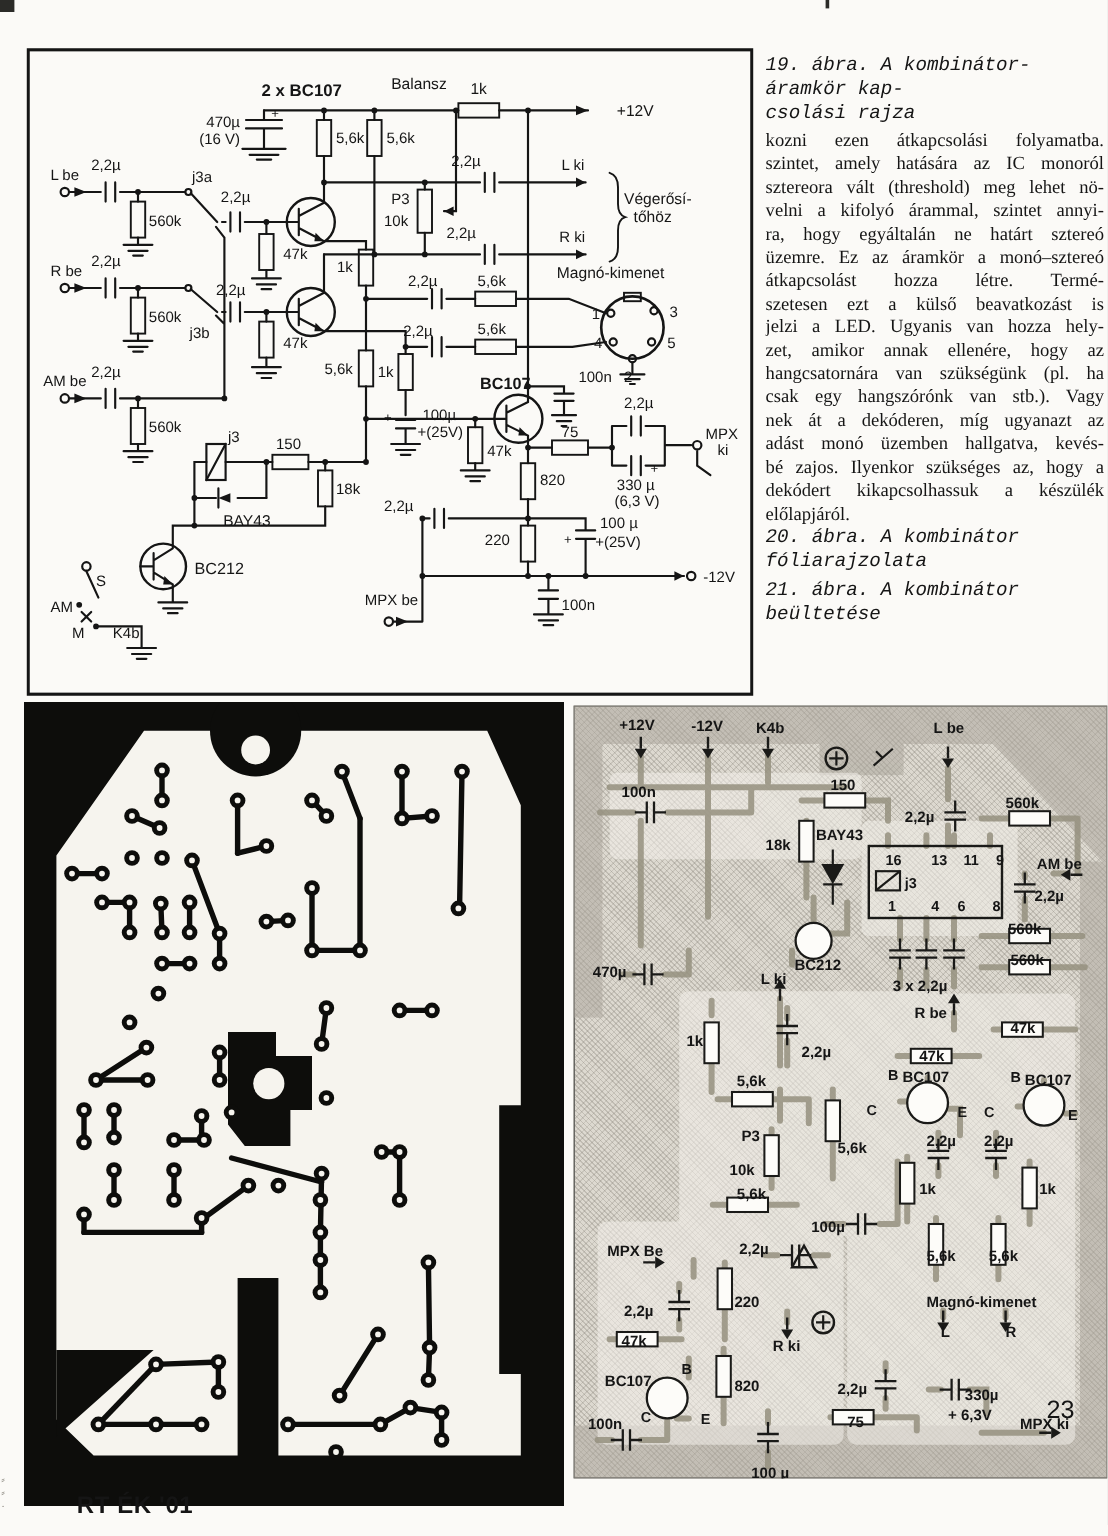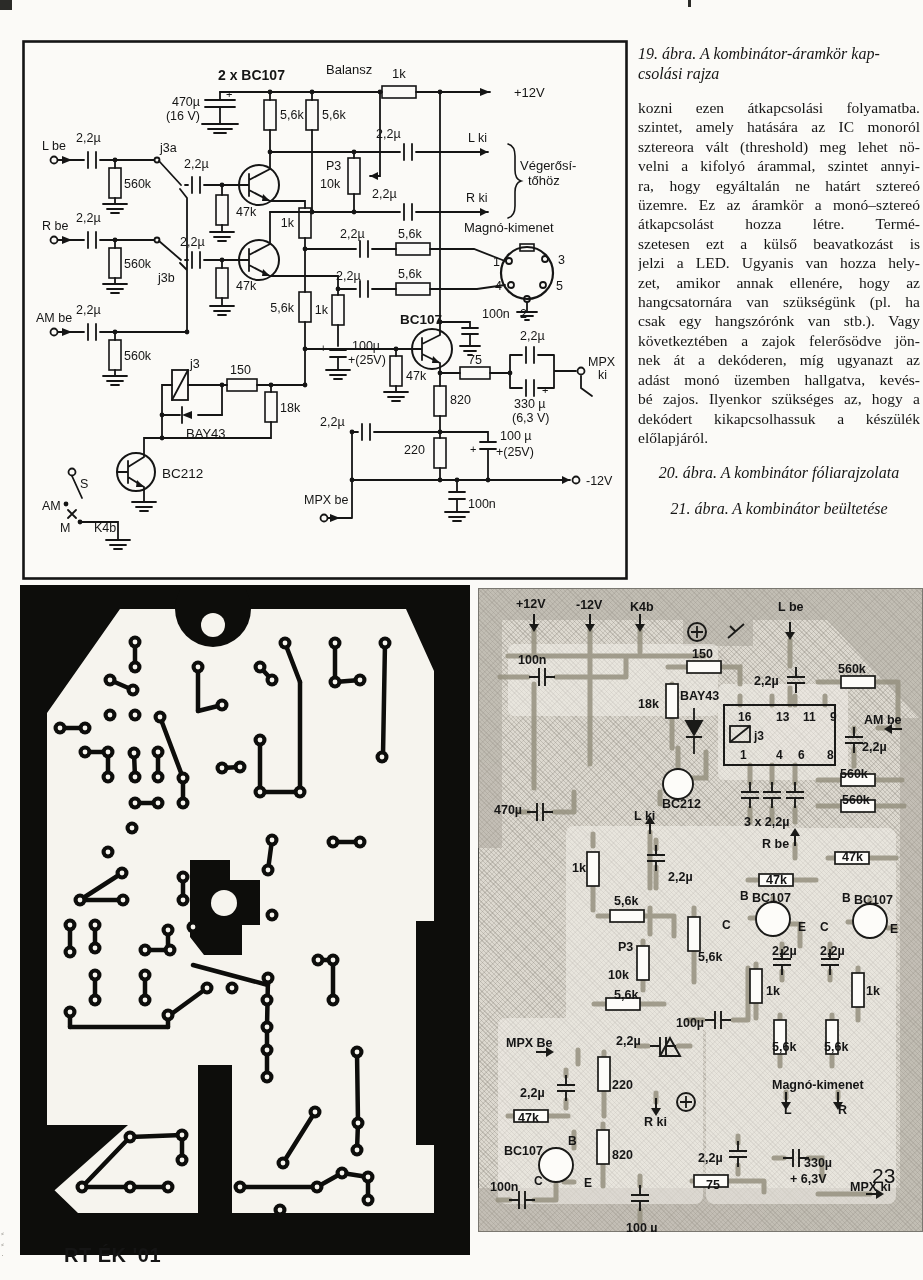--- a/index.html
+++ b/index.html
@@ -2,23 +2,23 @@
 <html><head>
 <meta charset="utf-8">
 <style>
   html,body{margin:0;padding:0;background:#e8e8e8;}
   .page{position:relative;width:923px;height:1280px;background:#fbfaf7;overflow:hidden;
         font-family:"Liberation Serif",serif;color:#151515;}
   svg text{fill:#151515;}
   .fig{position:absolute;}
   
   .text-col{position:absolute;left:638px;top:44px;width:282px;}
-  .caption{font-style:italic;font-size:16px;line-height:20px;margin:0 0 4px 0;}
-  .caption.gap{margin-top:16px;text-align:center;}
-  .article{margin-top:14px;font-size:15.5px;line-height:19.4px;}
+  .caption{font-style:italic;font-size:16px;line-height:20px;margin:0 0 4px 0;font-family:Liberation Mono, monospace;}
+  .caption.gap{}
+  .article{margin-top:4px;font-size:15.5px;line-height:19.4px;}
   .article .ln{text-align:justify;text-align-last:justify;white-space:nowrap;overflow:hidden;}
   .article .ln.last{text-align-last:left;}
   
   .speckle{position:absolute;left:478px;top:588px;width:445px;height:644px;background-color:#ddd9d0;
     background-image:
       repeating-linear-gradient(45deg, rgba(110,105,95,.25) 0 1px, transparent 1px 3px),
       repeating-linear-gradient(-45deg, rgba(110,105,95,.18) 0 1px, transparent 1px 4px);
     border:1.5px solid #4a4a46;box-sizing:border-box;}
   .footer-left{position:absolute;left:64px;top:1244px;font-family:"Liberation Sans",sans-serif;
     font-size:20px;font-weight:bold;letter-spacing:.5px;}
@@ -288,21 +288,20 @@
         <div class="ln">sztereora vált (threshold) meg lehet nö-</div>
         <div class="ln">velni a kifolyó árammal, szintet annyi-</div>
         <div class="ln">ra, hogy egyáltalán ne határt sztereó</div>
         <div class="ln">üzemre. Ez az áramkör a monó–sztereó</div>
         <div class="ln">átkapcsolást hozza létre. Termé-</div>
         <div class="ln">szetesen ezt a külső beavatkozást is</div>
         <div class="ln">jelzi a LED. Ugyanis van hozza hely-</div>
         <div class="ln">zet, amikor annak ellenére, hogy az</div>
         <div class="ln">hangcsatornára van szükségünk (pl. ha</div>
         <div class="ln">csak egy hangszórónk van stb.). Vagy</div>
-        <div class="ln">következtében a zajok felerősödve jön-</div>
         <div class="ln">nek át a dekóderen, míg ugyanazt az</div>
         <div class="ln">adást monó üzemben hallgatva, kevés-</div>
         <div class="ln">bé zajos. Ilyenkor szükséges az, hogy a</div>
         <div class="ln">dekódert kikapcsolhassuk a készülék</div>
         <div class="ln last">előlapjáról.</div>
       </div>
     <p class="caption gap">20. ábra. A kombinátor fóliarajzolata</p>
     <p class="caption gap">21. ábra. A kombinátor beültetése</p>
   </div>
 

